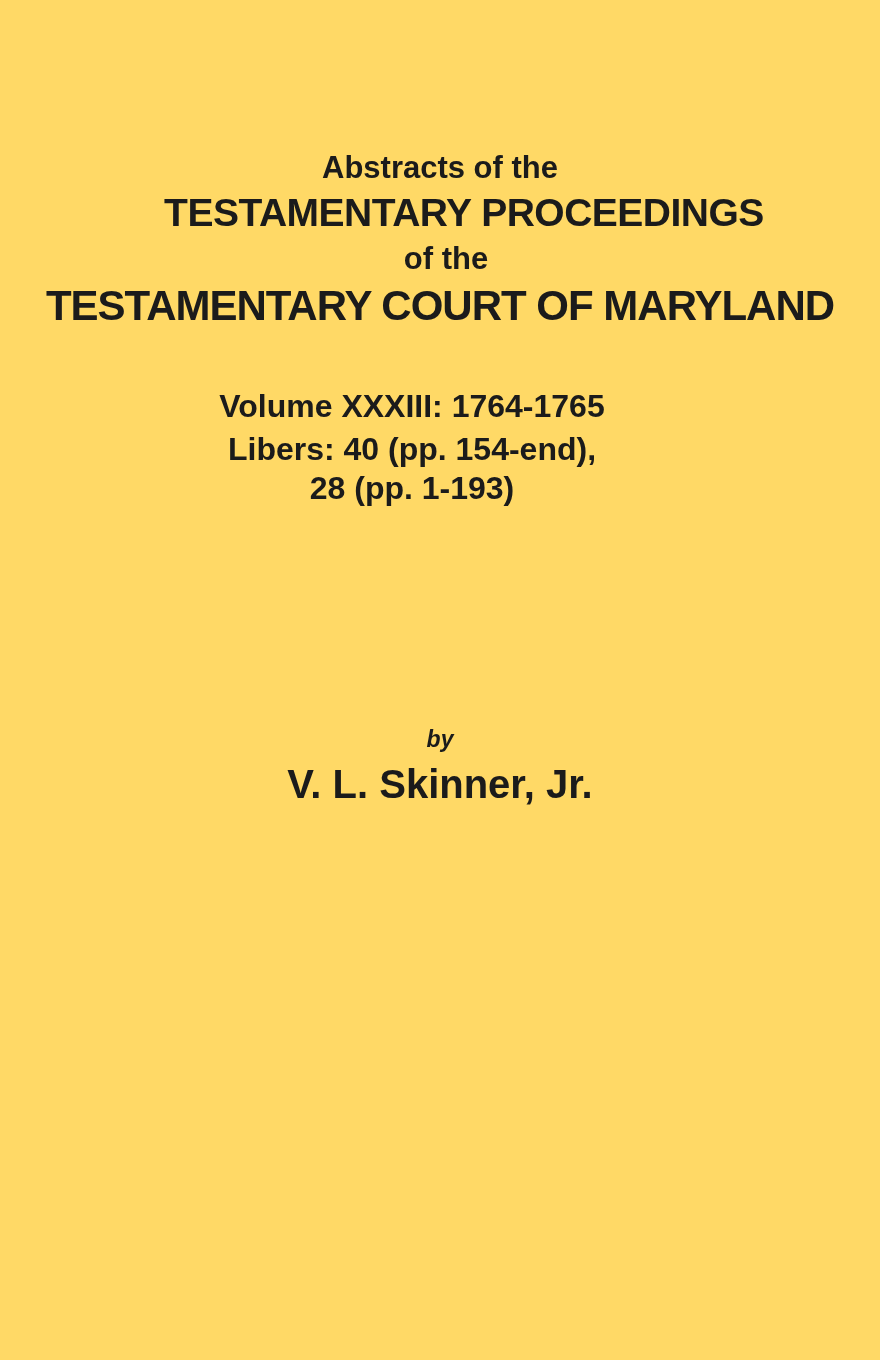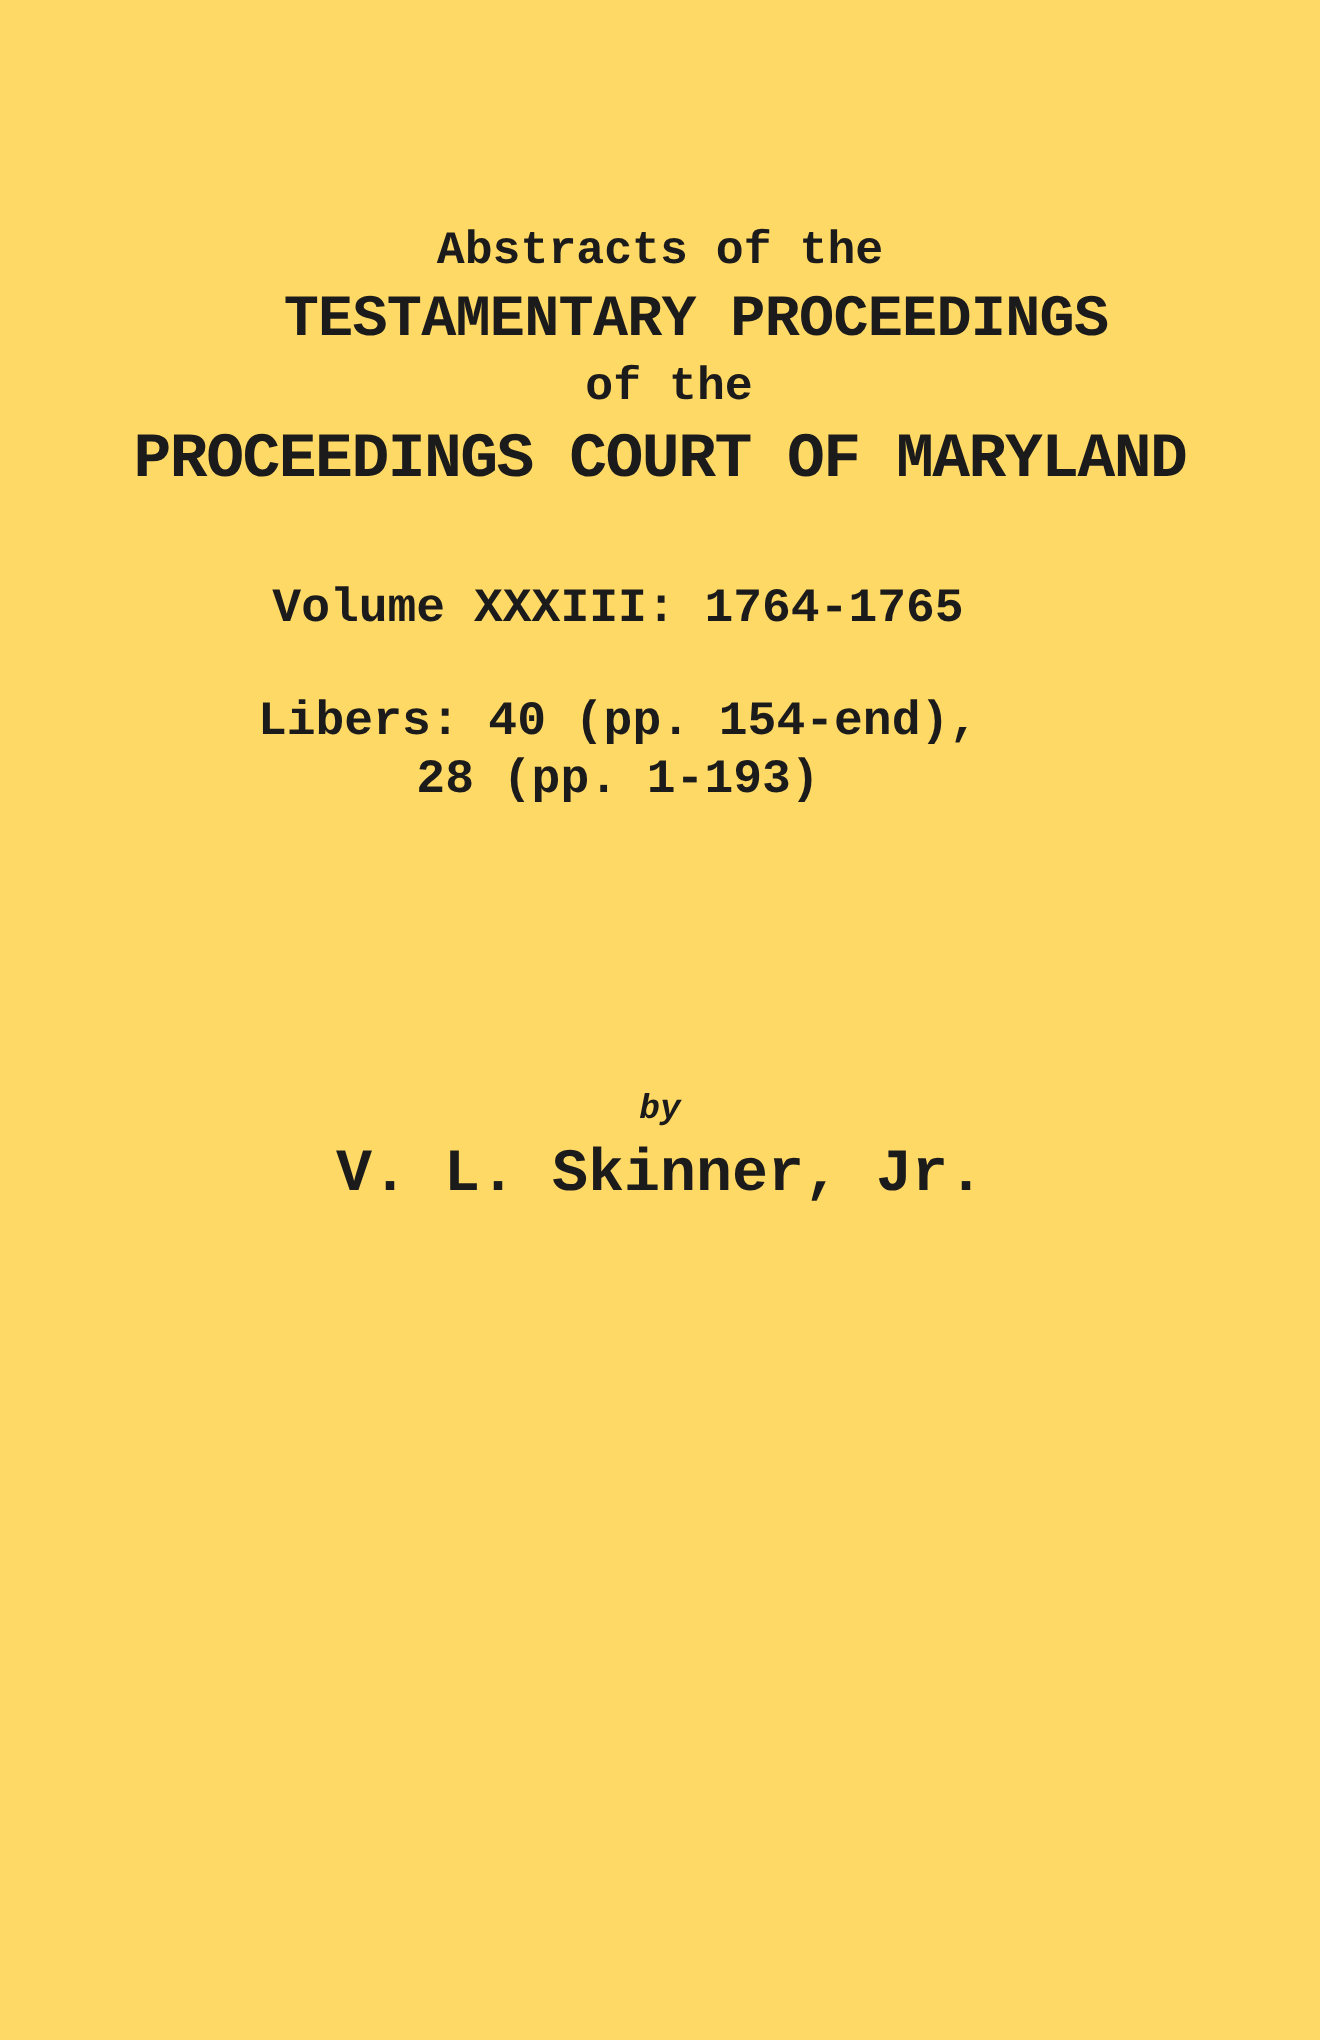--- a/index.html
+++ b/index.html
@@ -5,21 +5,21 @@
   html, body {
     margin: 0;
     padding: 0;
   }
   .cover {
     position: relative;
     width: 880px;
     height: 1360px;
     background: #FFD966;
     overflow: hidden;
-    font-family: Liberation Mono, monospace;
+    font-family: Liberation Sans, sans-serif;
     color: #1b1b1b;
     text-align: center;
     font-weight: bold;
   }
   .title-block {
     position: absolute;
     top: 146px;
     left: 0;
     right: 0;
   }
@@ -49,21 +49,20 @@
     left: 0;
     right: 56px; 
   }
   .volume-line {
     font-size: 32px;
     line-height: 46px;
   }
   .libers-line1 {
     font-size: 32px;
     line-height: 40px;
-    margin-top: 32px;
   }
   .libers-line2 {
     font-size: 32px;
     line-height: 38px;
   }
   .author-block {
     position: absolute;
     top: 716px;
     left: 0;
     right: 0;
@@ -80,21 +79,21 @@
 </style>
 </head>
 <body>
 
 <div class="cover">
 
   <div class="title-block">
     <div class="title-line-small">Abstracts of the</div>
     <div class="title-line-caps1">TESTAMENTARY PROCEEDINGS</div>
     <div class="title-line-small2">of the</div>
-    <div class="title-line-caps2">PROCEEDINGS COURT OF MARYLAND</div>
+    <div class="title-line-caps2">TESTAMENTARY COURT OF MARYLAND</div>
   </div>
 
   <div class="volume-block">
     <div class="volume-line">Volume XXXIII: 1764-1765</div>
     <div class="libers-line1">Libers: 40 (pp. 154-end),</div>
     <div class="libers-line2">28 (pp. 1-193)</div>
   </div>
 
   <div class="author-block">
     <div class="byline">by</div>

